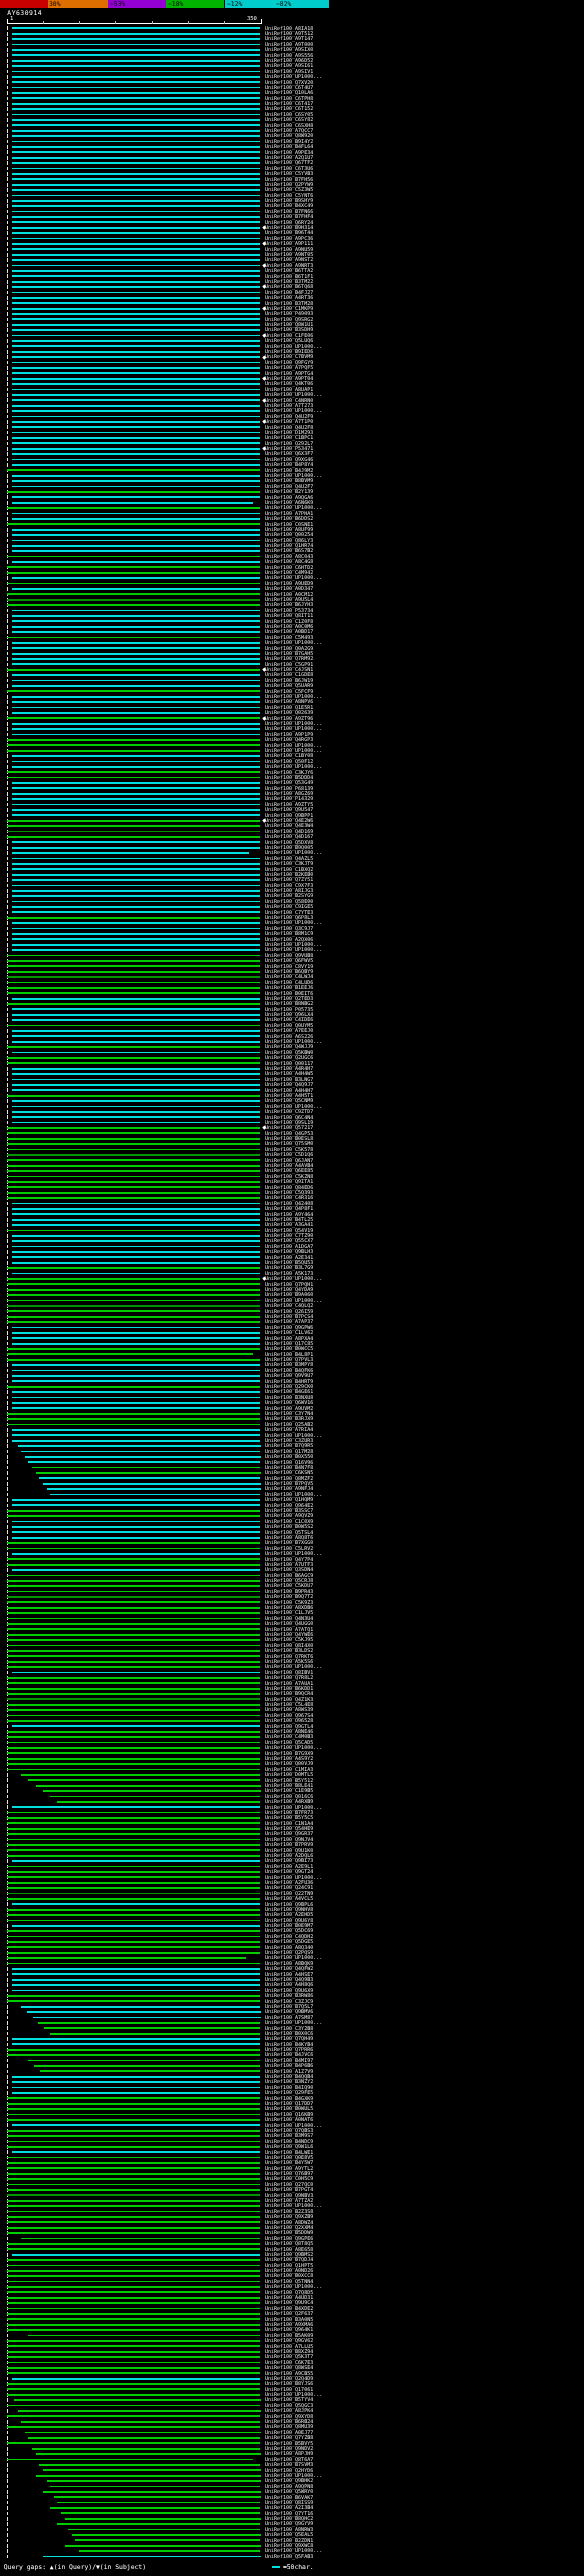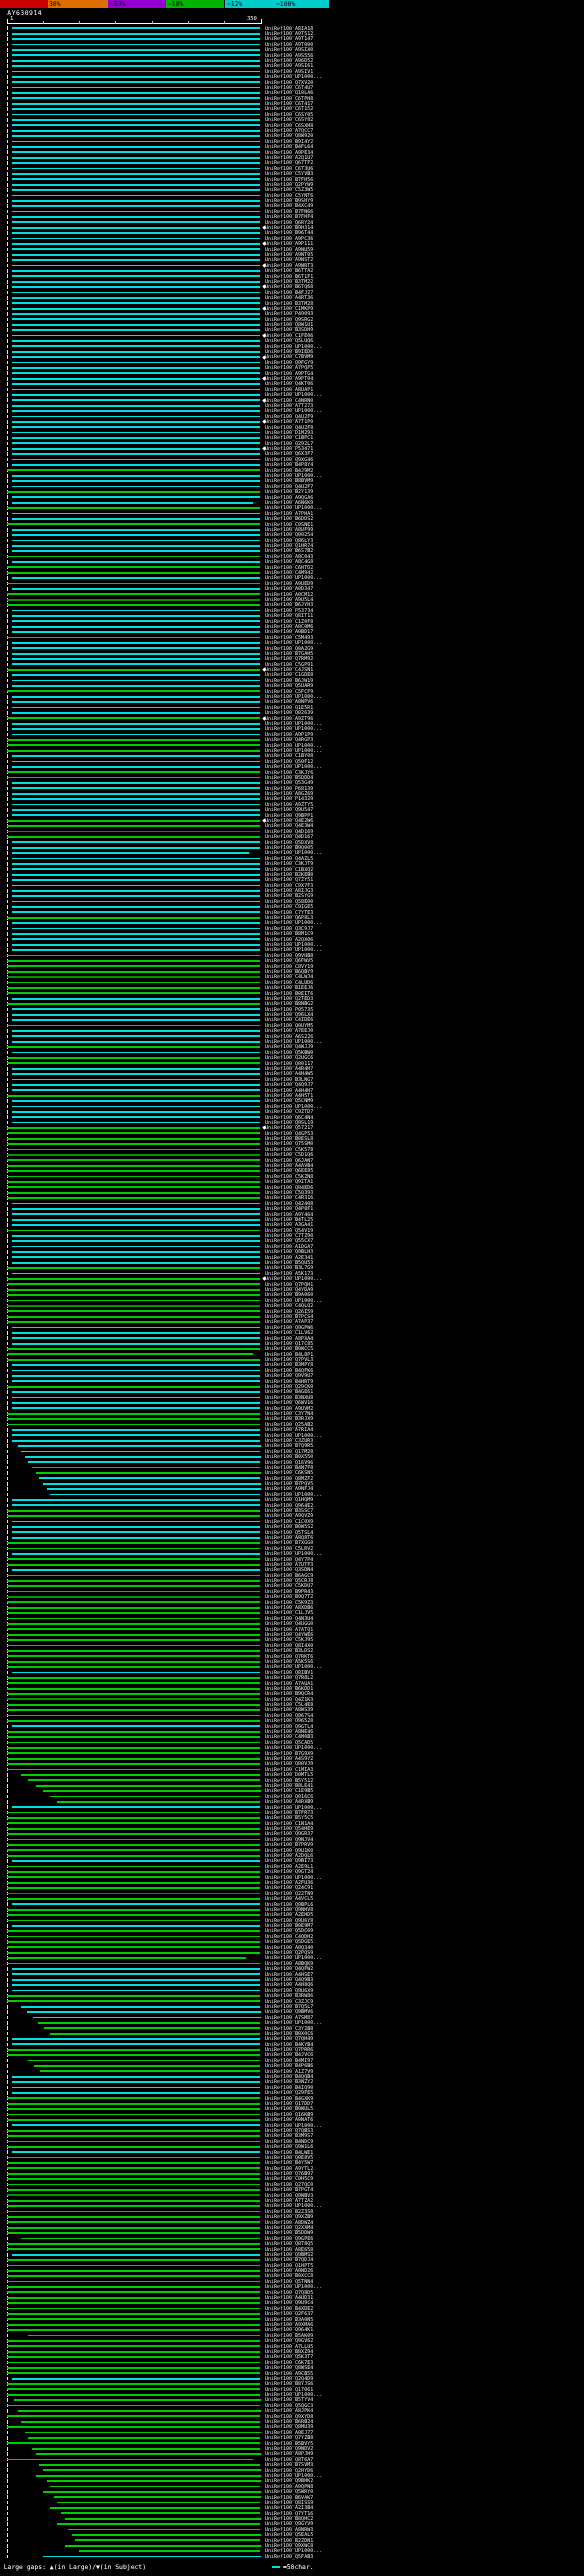--- a/index.html
+++ b/index.html
@@ -35,21 +35,21 @@
 <div class="key" id="key">
     <div class="seg" style="left: 0px; width: 48px; background: rgb(200, 0, 0);"></div>
     <div class="seg" style="left: 48px; width: 60px; background: rgb(221, 110, 0);"></div>
     <div class="seg" style="left: 108px; width: 58px; background: rgb(148, 0, 211);"></div>
     <div class="seg" style="left: 166px; width: 58px; background: rgb(0, 180, 0);"></div>
     <div class="seg" style="left: 225px; width: 104px; background: rgb(0, 204, 204);"></div>
     <span class="keylab" style="left: 49px;">30%</span>
     <span class="keylab" style="left: 110px;">~53%</span>
     <span class="keylab" style="left: 168px;">~18%</span>
     <span class="keylab" style="left: 227px;">~12%</span>
-    <span class="keylab" style="left: 276px;">~100%</span>
+    <span class="keylab" style="left: 276px;">~82%</span>
   </div>
 
 <div class="ruler">
   <span class="qname">AY630914</span>
   <span class="rl">1</span>
   <span class="rr">350</span>
   <div class="rline"></div>
   <div class="rtick" style="left:7.3px"></div>
   <div class="rtick" style="left:261px"></div>
   <div id="rulerminor">
@@ -2425,16 +2425,16 @@
       <span class="lab">UniRef100_UP1000...</span>
     </div>
     <div class="row">
       <span class="tick"></span>
       <span class="bar" style="left: 43px; width: 218px; background: rgb(0, 222, 222);"></span>
       <span class="lab">UniRef100_Q5FAB3</span>
     </div>
   </div>
 
 <div class="footer">
-  <span class="fl">Large gaps: ▲(in Large)/▼(in Subject)</span>
+  <span class="fl">Query gaps: ▲(in Query)/▼(in Subject)</span>
   <span class="fr"><span class="dash"></span><span>=50char.</span></span>
 </div>
 
 
 </body></html>

